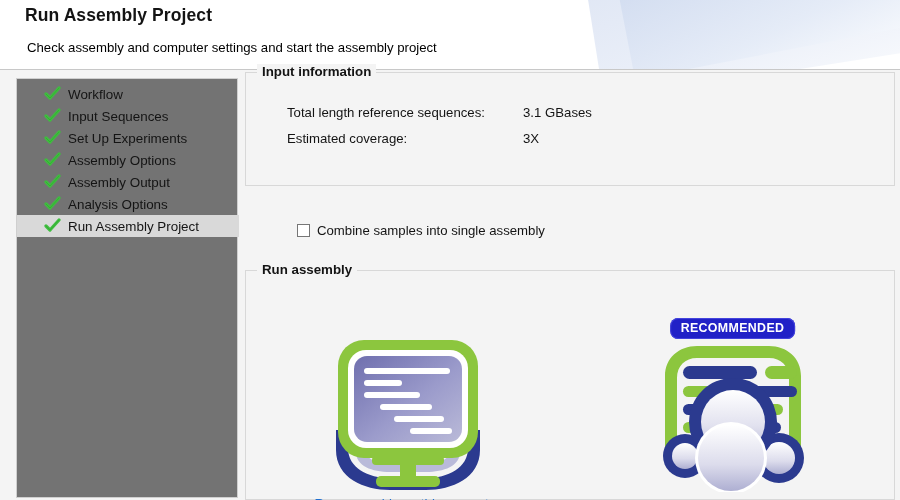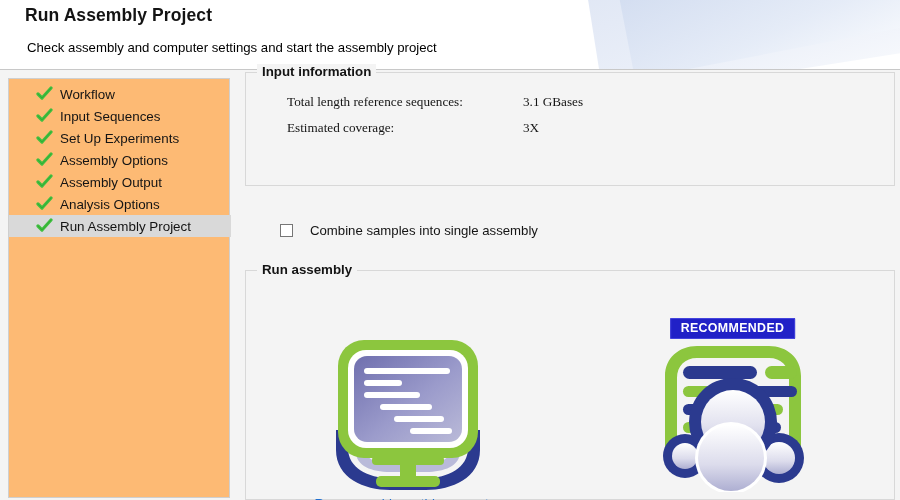--- a/index.html
+++ b/index.html
@@ -39,22 +39,22 @@
     position: absolute; left: 25px; top: 5px;
     font-size: 17.5px; font-weight: bold; letter-spacing: .1px; color: #141414;
   }
   .subtitle {
     position: absolute; left: 27px; top: 40px;
     font-size: 13.2px; color: #000000;
   }
 
   
   .sidebar {
-    position: absolute; left: 8px; top: 78px; width: 222px; height: 420px;
-    background: #fdba74; border: 1px solid #cfcfcf; padding-left: 16px;
+    position: absolute; left: 16px; top: 78px; width: 222px; height: 420px;
+    background: #737373; border: 1px solid #cfcfcf; padding-left: 16px;
   }
   .steps { position: absolute; left: 0; top: 4px; width: 222px; }
   .step {
     display: flex; align-items: center; height: 22px; padding-left: 27px;
   }
   .step.selected { background: #d9d9d9; }
   .step .check {
     width: 17px; height: 16px; margin-right: 7px; flex: none;
     position: relative;
   }
@@ -68,45 +68,45 @@
     border: 1px solid #d8d8d8; background: #f4f4f4;
   }
   .group .legend {
     position: absolute; left: 12px; top: 0; z-index: 2;
     background: #f4f4f4; padding: 0 5px;
     font-size: 13.3px; font-weight: bold; color: #141414;
   }
 
   #group-input { left: 245px; top: 64px; width: 650px; height: 122px; }
   .info-rows { position: absolute; left: 42px; top: 30px; }
-  .info-row { display: flex; height: 26px; align-items: flex-start; font-family: Liberation Serif, serif; }
+  .info-row { display: flex; height: 26px; align-items: flex-end; }
   .info-label { width: 236px; font-size: 13.2px; color: #141414; }
   .info-value { font-size: 13.2px; color: #141414; }
 
   
   .checkrow {
-    position: absolute; left: 280px; top: 223px;
-    display: flex; align-items: center; gap: 17px;
+    position: absolute; left: 297px; top: 223px;
+    display: flex; align-items: center; gap: 7px;
   }
   .cbox {
     width: 13px; height: 13px; border: 1px solid #767676; background: #fff;
     flex: none;
   }
   .checkrow .lbl { font-size: 13.2px; color: #141414; }
 
   
   #group-run { left: 245px; top: 262px; width: 650px; height: 238px; padding-left: 17px; }
   .options { position: absolute; left: 0; top: 30px; width: 650px; display: flex; }
   .opt { width: 325px; position: relative; display: flex; flex-direction: column; align-items: center; }
 
   .badge {
     position: absolute; top: 26px; left: 50%; transform: translateX(-50%);
     background: #2121c7; color: #ffffff;
     font-size: 12.4px; font-weight: bold; letter-spacing: .35px;
-    padding: 3px 11px 4px 11px; border-radius: 1px;
+    padding: 3px 11px 4px 11px; border-radius: 8px;
     box-shadow: 0 0 0 1px #4444dd inset;
     white-space: nowrap;
   }
   .icon-wrap { margin-top: 46px; height: 152px; display: flex; align-items: center; justify-content: center; }
   .opt.cloud .icon-wrap { margin-top: 48px; }
   .opt.computer .icon-wrap { margin-top: 46px; }
   .link {
     margin-top: 6px; font-size: 13.3px; color: #1f6fd0;
     text-decoration: underline; cursor: pointer; white-space: nowrap;
   }

